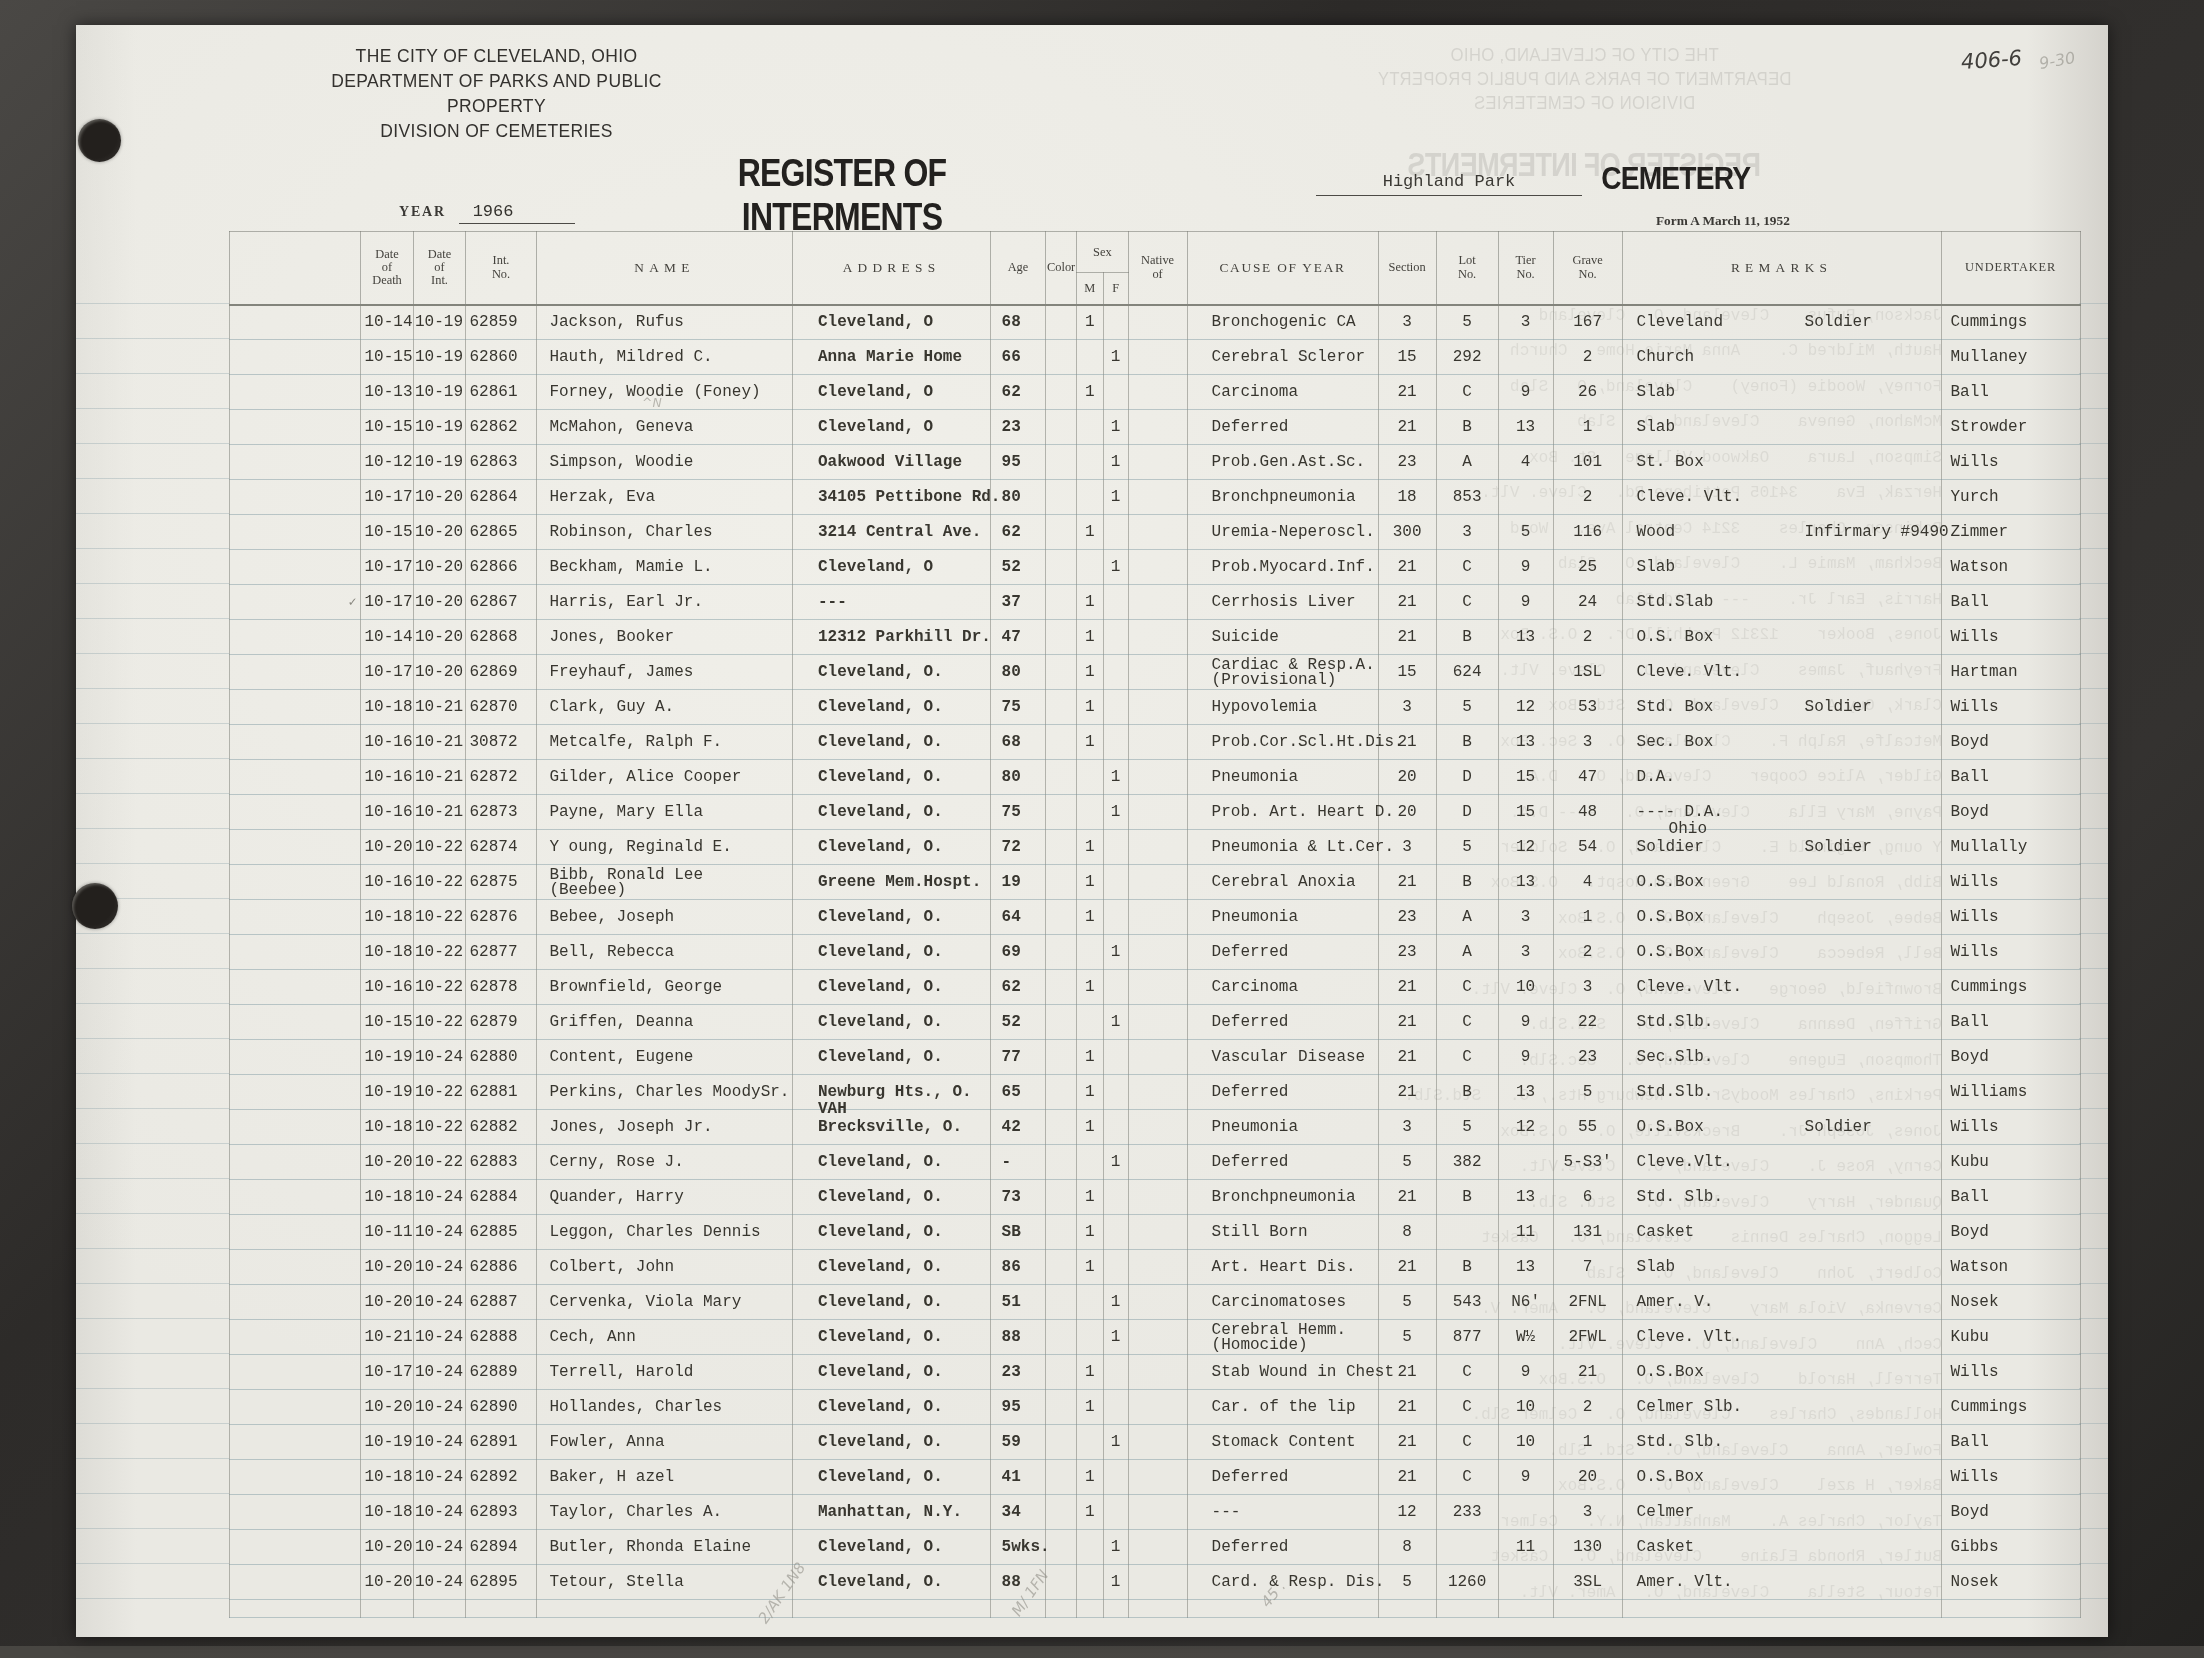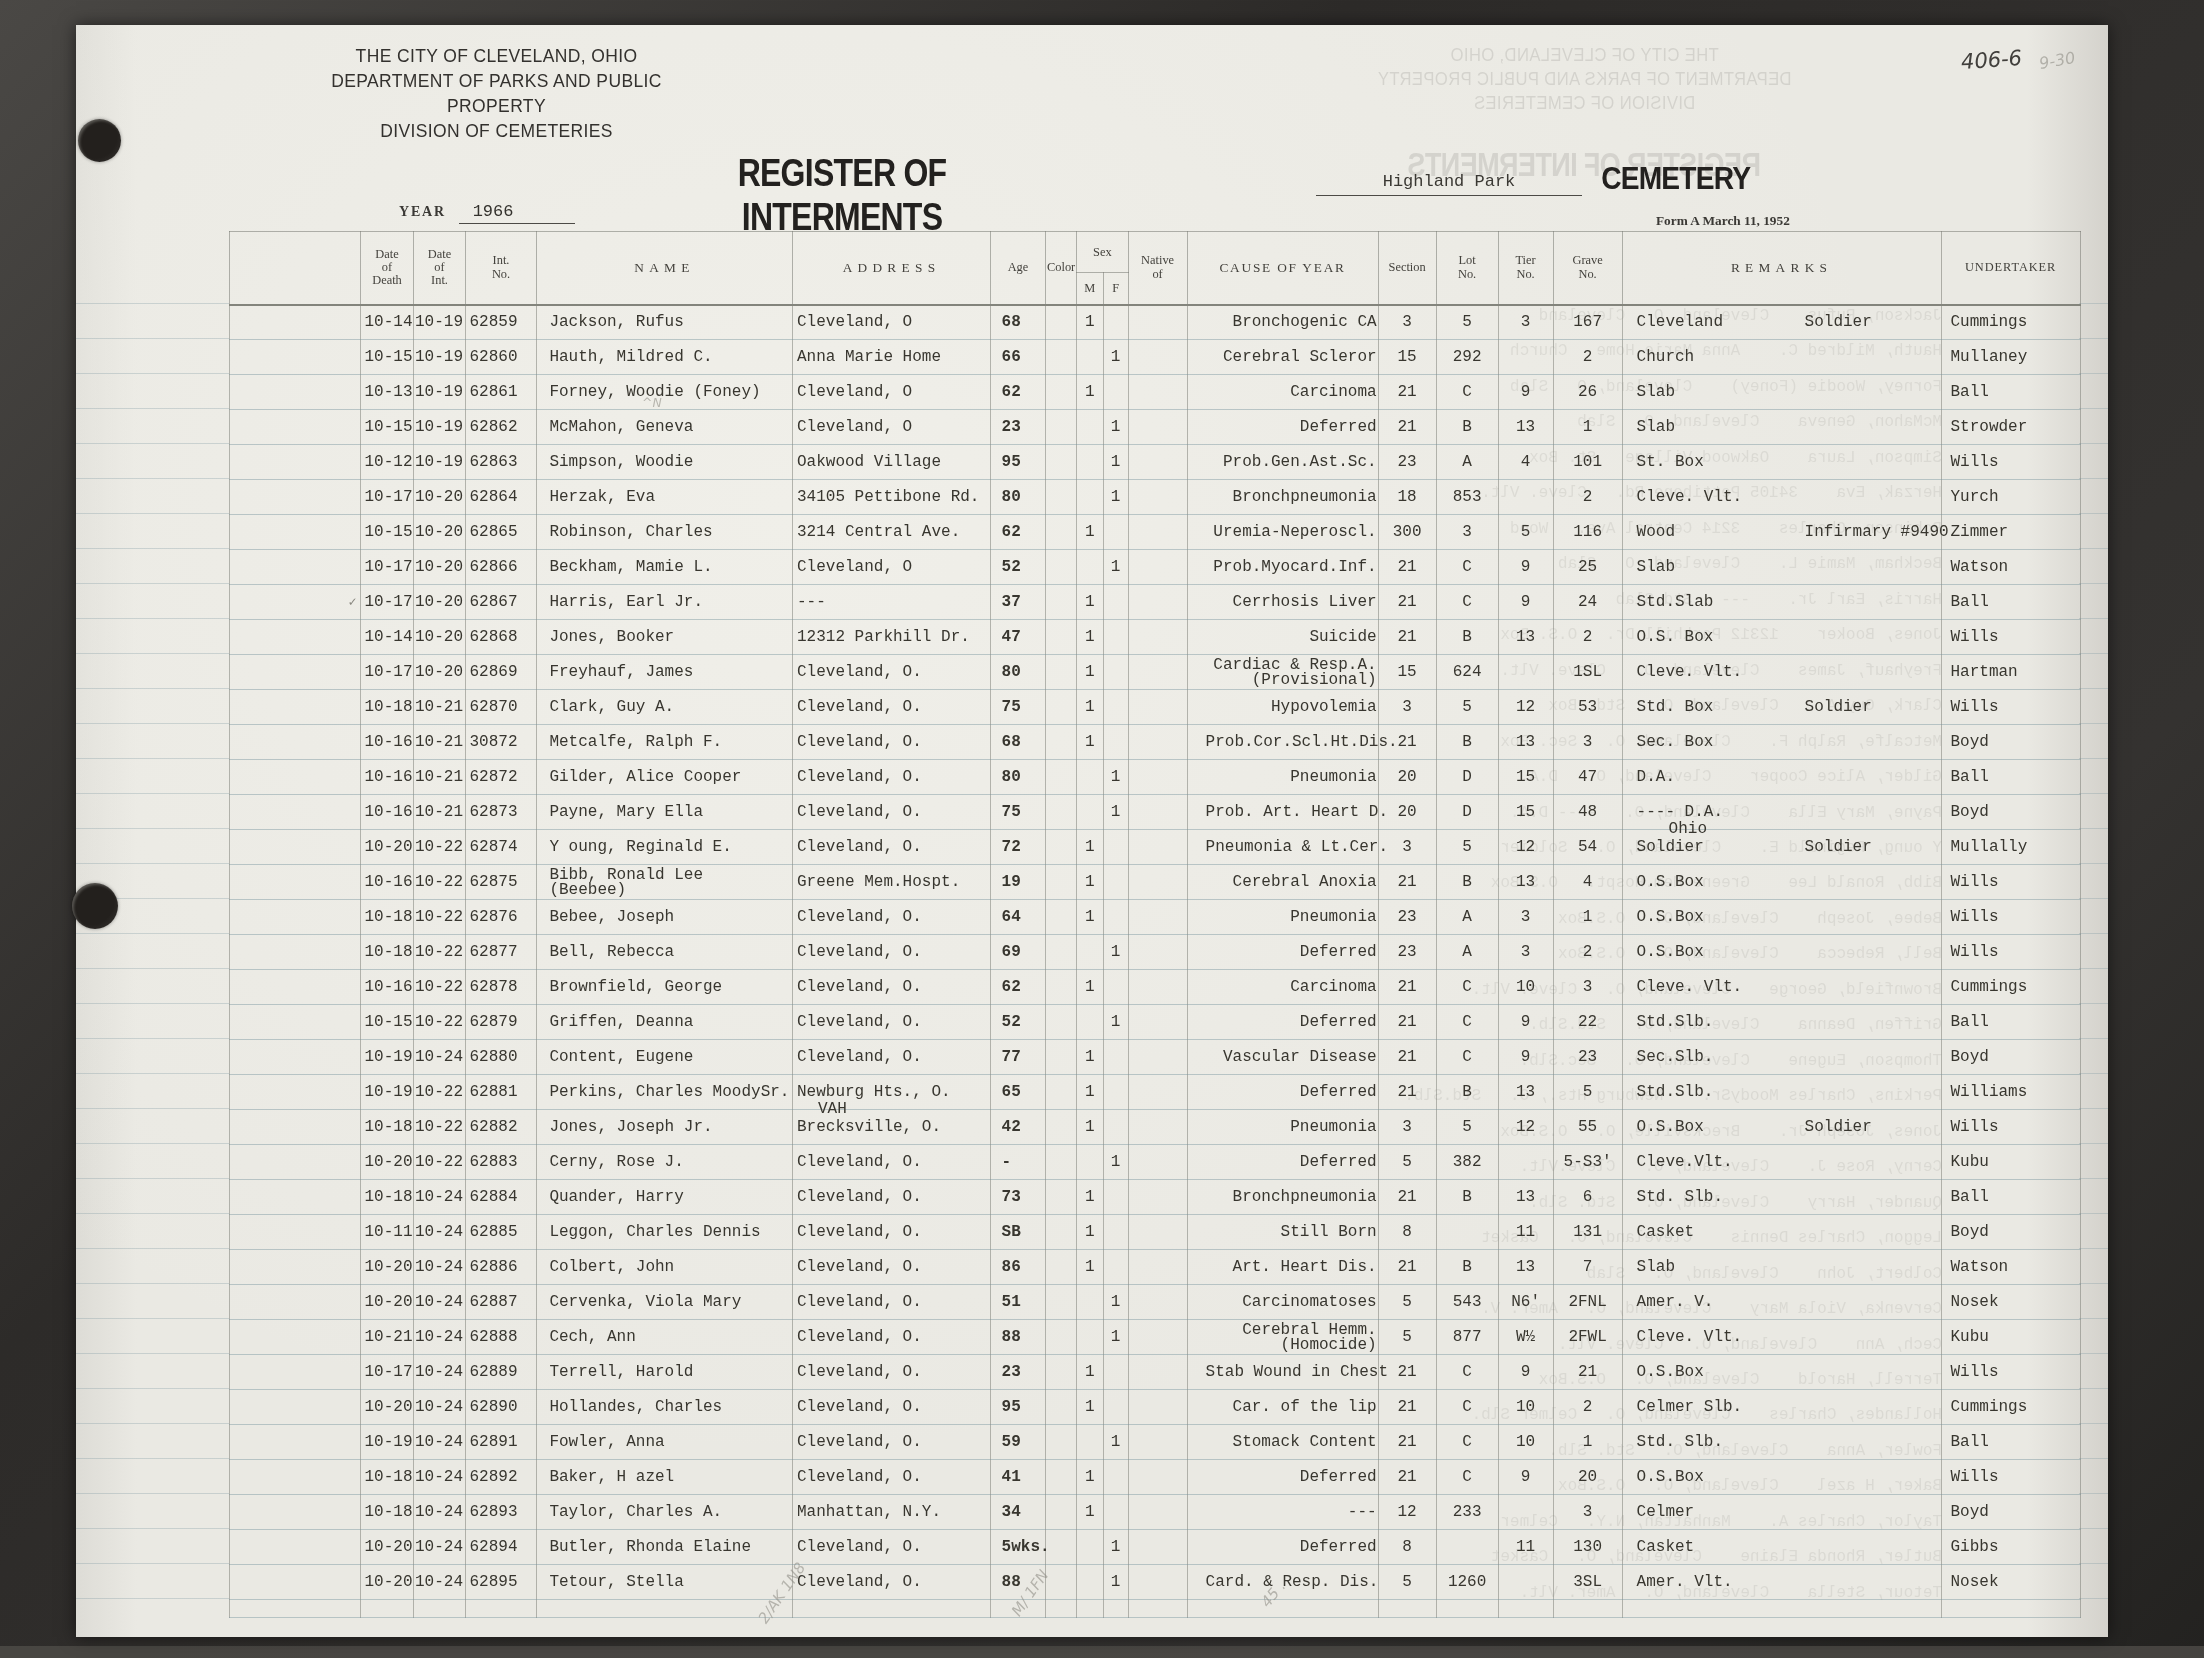--- a/index.html
+++ b/index.html
@@ -67,24 +67,24 @@
   .reg td{border-right:0.9px solid rgba(118,120,112,.5);border-left:0.9px solid rgba(118,120,112,.5);
     border-bottom:0.9px solid rgba(120,148,158,.45);
     font-family:"Liberation Mono",monospace;font-size:16px;line-height:17px;color:#38362f;
     vertical-align:middle;white-space:nowrap;position:relative;}
   .reg tbody tr{height:35px;}
   .reg tbody tr.empty-row{height:17.7px;}
   td.c-gut{text-align:right;padding-right:3.5px;color:#8a8880;font-size:13.3px;}
   td.c-d{padding-left:3.5px;}
   td.c-no{padding-left:3.5px;}
   td.c-name{padding-left:12.4px;font-family:Liberation Mono, monospace;}
-  td.c-addr{padding-left:4px;}
+  td.c-addr{padding-left:25px;font-weight:bold;}
   td.c-age{padding-left:10.6px;font-weight:bold;}
   td.c-m,td.c-f{text-align:center;}
-  td.c-cause{padding-left:18px;text-align:right;}
+  td.c-cause{padding-left:24px;}
   td.c-sec,td.c-lot,td.c-tier,td.c-grave{text-align:center;}
   td.c-rem{padding-left:14px;}
   td.c-und{padding-left:8.9px;margin-left:15px;}
   .sub{display:block;font-size:16px;line-height:13.3px;}
   .sup{position:absolute;left:25px;top:-8.9px;font-size:16px;}
   .rem-b{position:absolute;left:182px;top:50%;transform:translateY(-50%);}
   .rem-above{position:absolute;left:46px;top:-8.9px;}
 </style>
 </head>
 <body>

